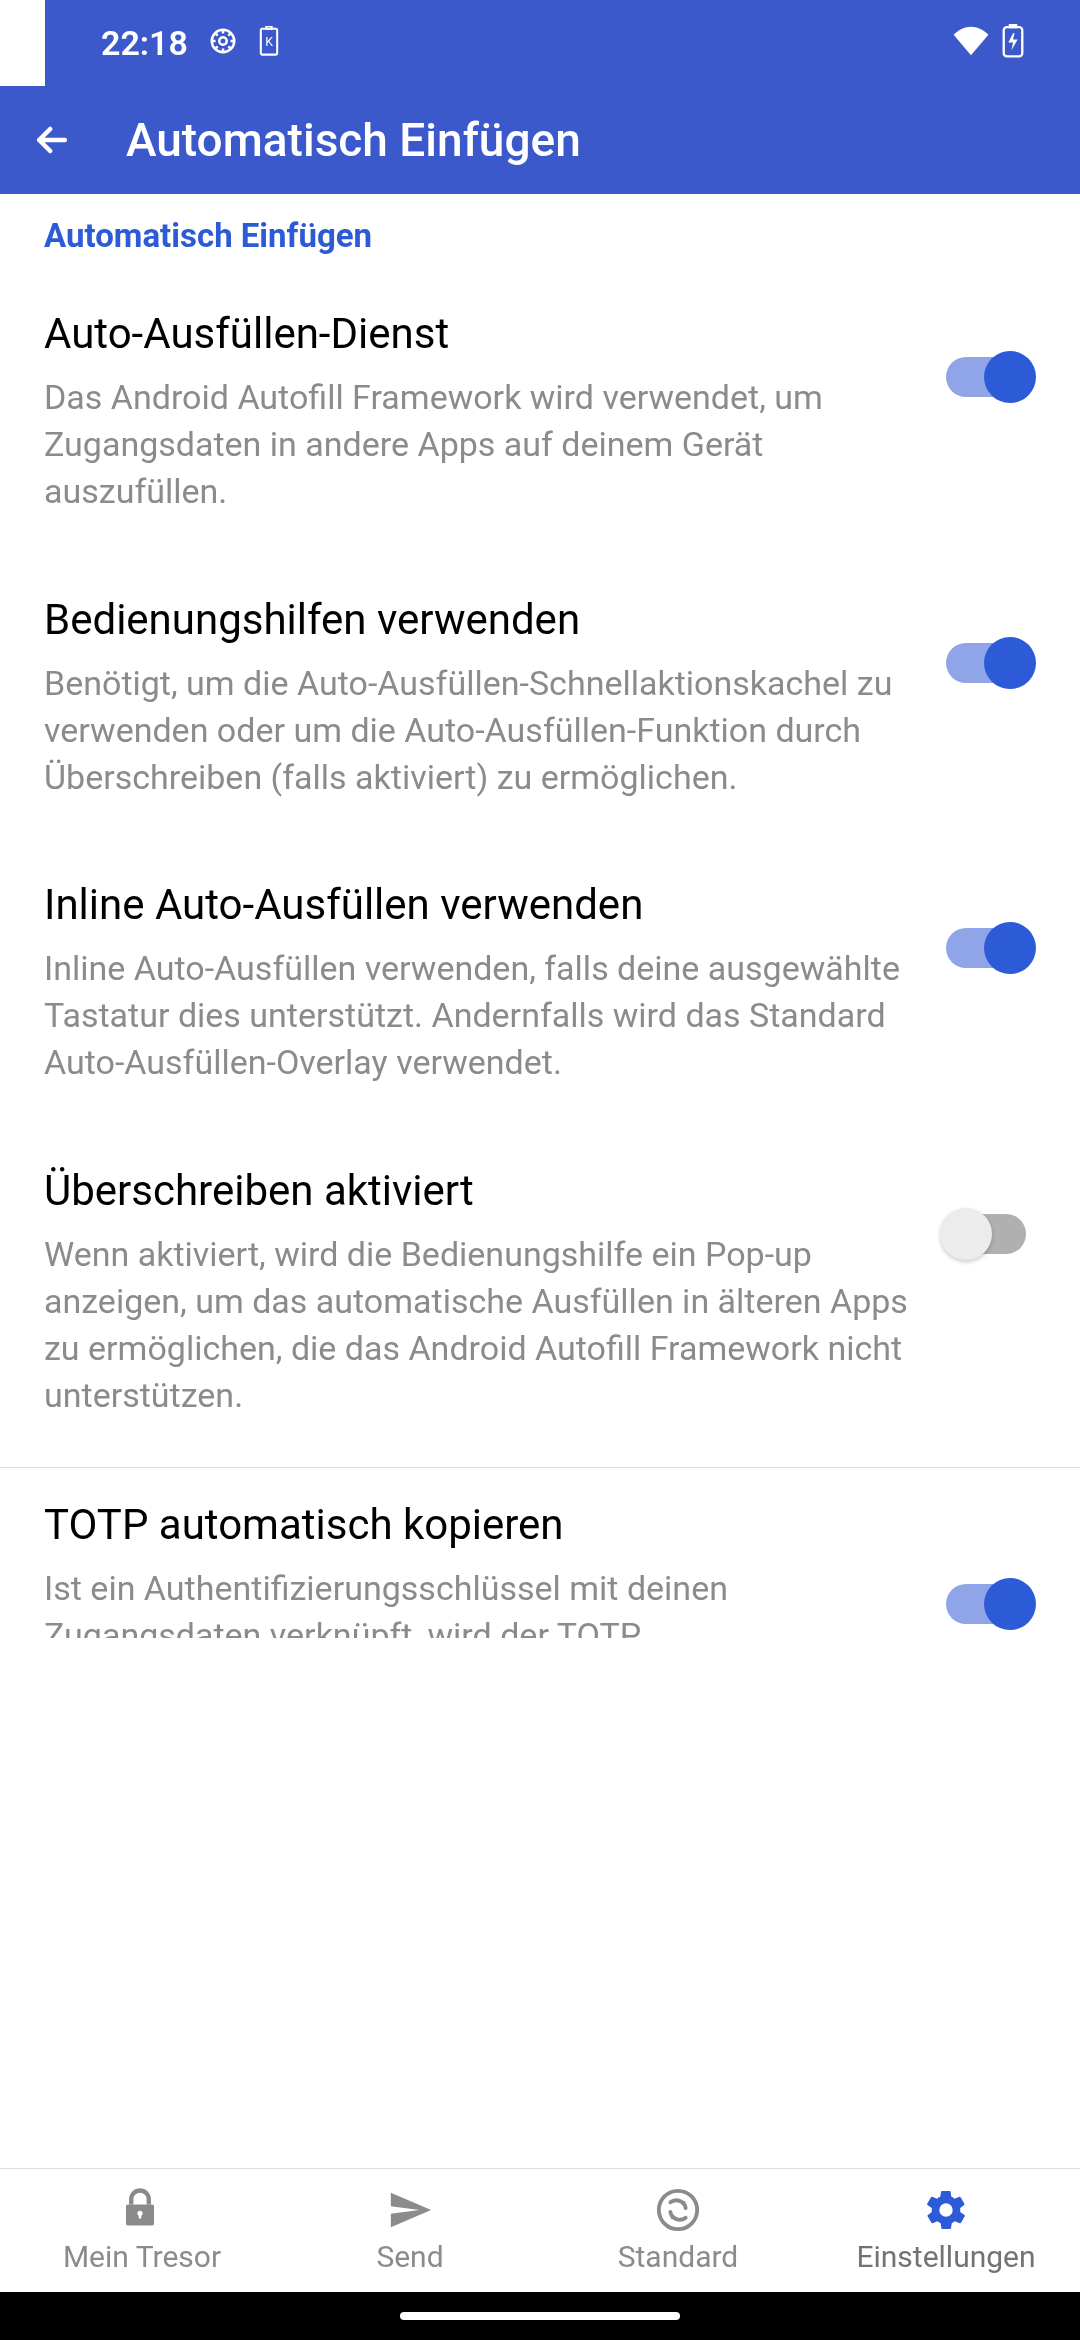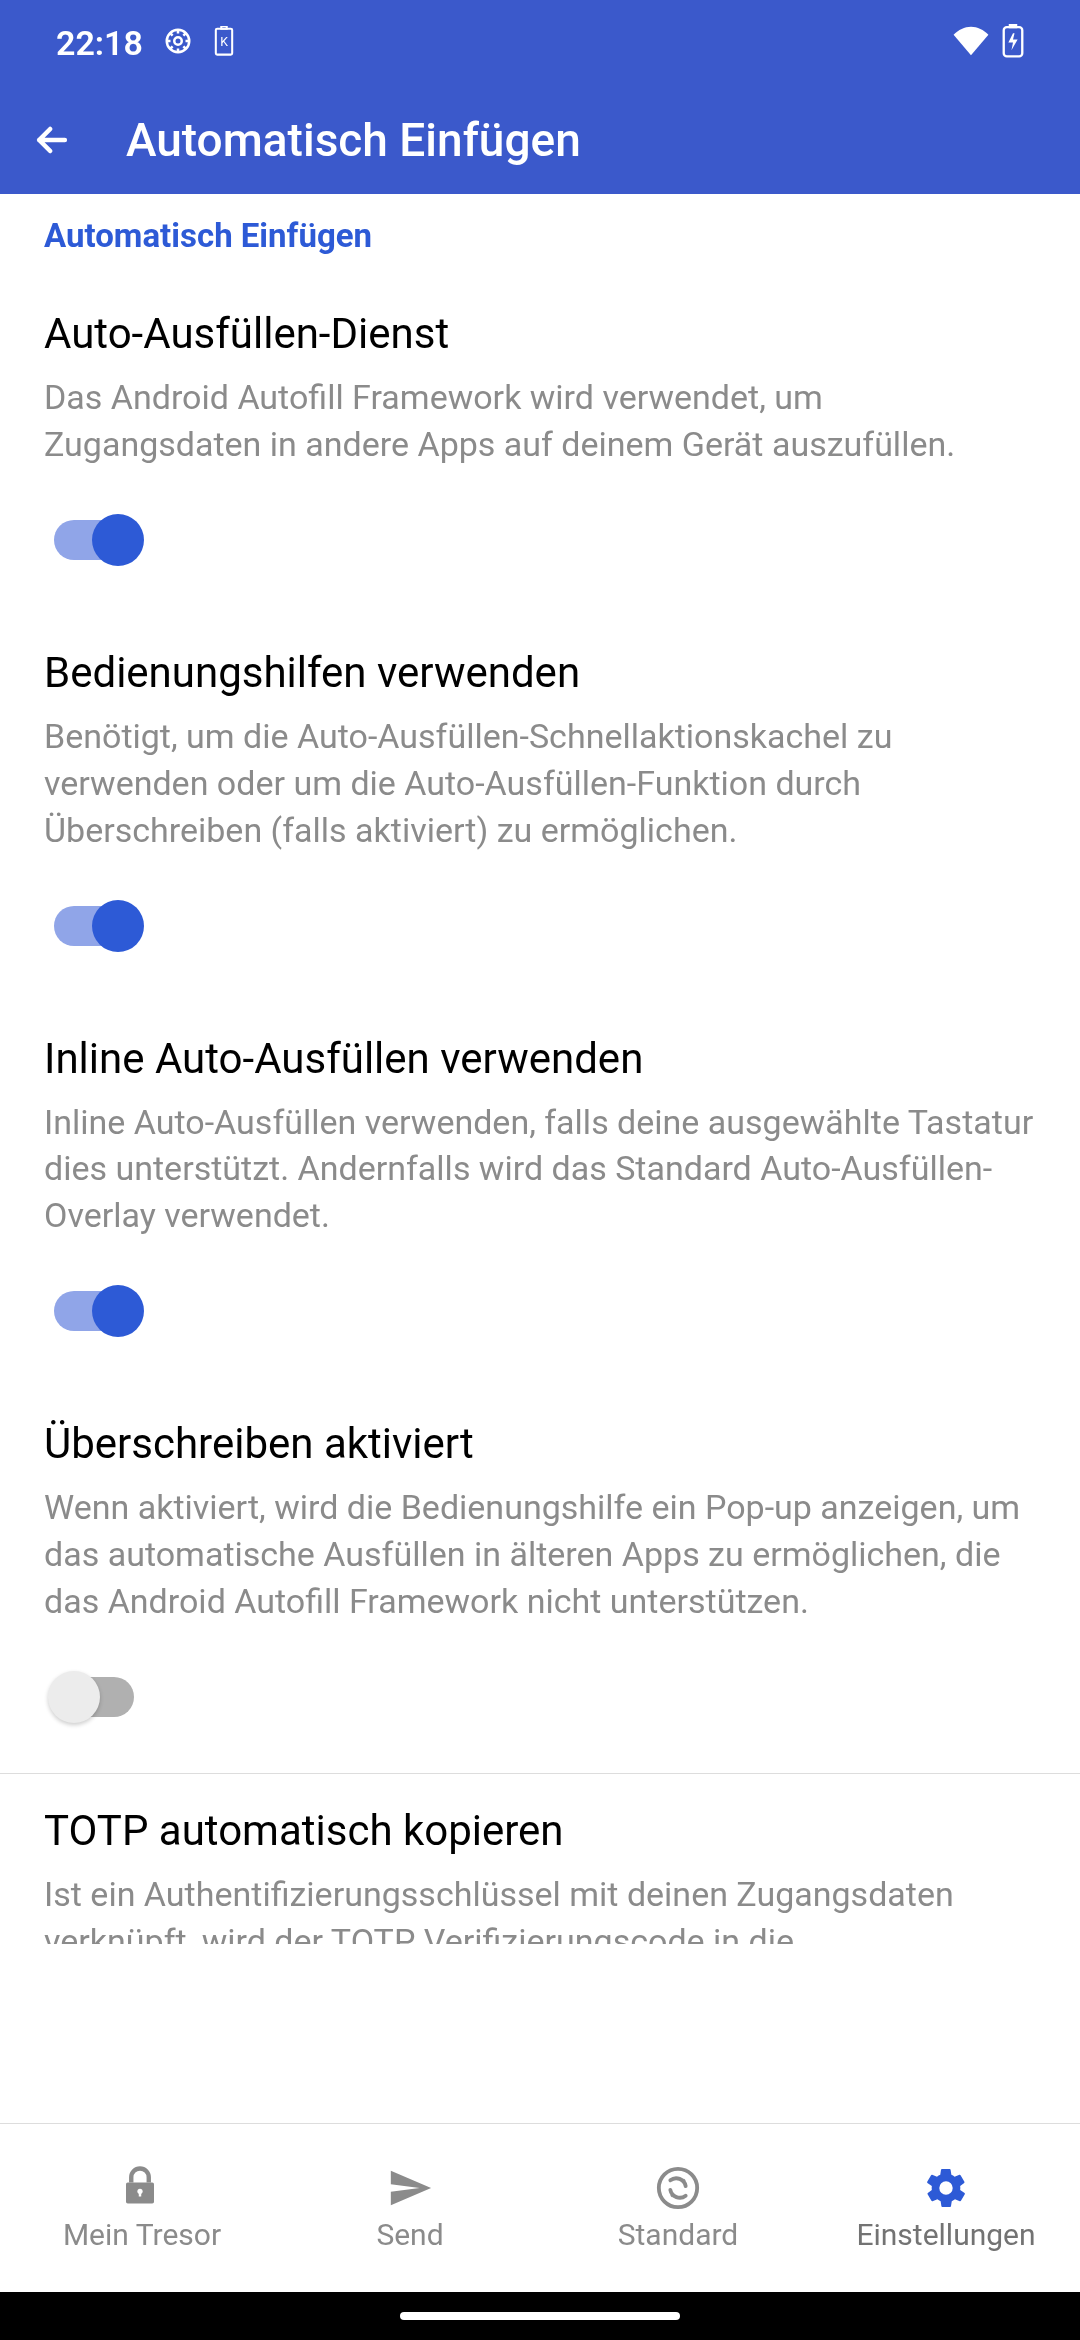--- a/index.html
+++ b/index.html
@@ -1,47 +1,47 @@
 <!DOCTYPE html>
 <html><head>
 <meta charset="utf-8">
 <style>
 * { margin: 0; padding: 0; box-sizing: border-box; font-family: -apple-system, BlinkMacSystemFont, 'Segoe UI', Roboto, sans-serif; }
 body { width: 1080px; height: 2340px; background: #000; overflow: hidden; }
 .screen { width: 100%; height: 100%; background: #fff; display: flex; flex-direction: column; }
 
 
-.status-bar { background: #3B59CB; height: 86px; display: flex; align-items: center; padding: 0 56px; justify-content: space-between; color: #fff; }
+.status-bar { background: #3B59CB; height: 86px; display: flex; align-items: center; padding: 0 56px; justify-content: space-between; color: #fff; margin-left: 45px; }
 .status-left { display: flex; align-items: center; gap: 20px; }
 .status-time { font-size: 34px; font-weight: 600; }
 .status-right { display: flex; align-items: center; gap: 12px; }
 
 
 .header { background: #3B59CB; height: 108px; display: flex; align-items: center; padding: 0 28px; gap: 50px; }
 .back-btn { width: 48px; height: 48px; color: #fff; display: flex; align-items: center; justify-content: center; }
 .header-title { color: #fff; font-size: 46px; font-weight: 500; }
 
 
 .content { flex: 1; overflow-y: hidden; background: #fff; position: relative; }
 .section-header { color: #2D5AD6; font-size: 33px; font-weight: 700; padding: 22px 44px 22px 44px; }
-.setting-item { padding: 32px 44px 48px 44px; display: flex; align-items: flex-start; gap: 4px; flex-direction: column; }
+.setting-item { padding: 32px 44px 48px 44px; display: flex; align-items: flex-start; gap: 20px; }
 .setting-text { flex: 1; }
 .setting-title { color: #000; font-size: 42px; font-weight: 400; margin-bottom: 16px; }
 .setting-desc { color: #8B8B8B; font-size: 34px; line-height: 1.38; }
 .toggle { width: 100px; height: 56px; position: relative; flex-shrink: 0; margin-top: 40px; }
 .toggle-track { width: 80px; height: 40px; border-radius: 20px; position: absolute; top: 8px; left: 10px; }
 .toggle-thumb { width: 52px; height: 52px; border-radius: 50%; position: absolute; top: 2px; }
 .toggle.on .toggle-track { background: #90A5E8; }
 .toggle.on .toggle-thumb { background: #2D5AD6; left: 48px; }
 .toggle.off .toggle-track { background: #B0B0B0; }
 .toggle.off .toggle-thumb { background: #ECECEC; left: 4px; box-shadow: 0 2px 4px rgba(0,0,0,0.2); }
 .divider { height: 1px; background: #DDD; margin: 0; }
 
 
-.bottom-nav { height: 169px; background: #fff; display: flex; border-top: 1px solid #DDD; padding-left: 8px; }
+.bottom-nav { height: 124px; background: #fff; display: flex; border-top: 1px solid #DDD; padding-left: 8px; }
 .nav-item { flex: 1; display: flex; flex-direction: column; align-items: center; justify-content: center; gap: 6px; color: #8B8B8B; }
 .nav-item.active { color: #737373; text-align: center; }
 .nav-icon { width: 46px; height: 46px; }
 .nav-label { font-size: 30px; font-weight: 400; }
 
 
 .home-indicator { height: 48px; background: #000; display: flex; align-items: center; justify-content: center; }
 .home-bar { width: 280px; height: 8px; background: #fff; border-radius: 4px; }
 
 .partial-cut { position: relative; overflow: hidden; }

